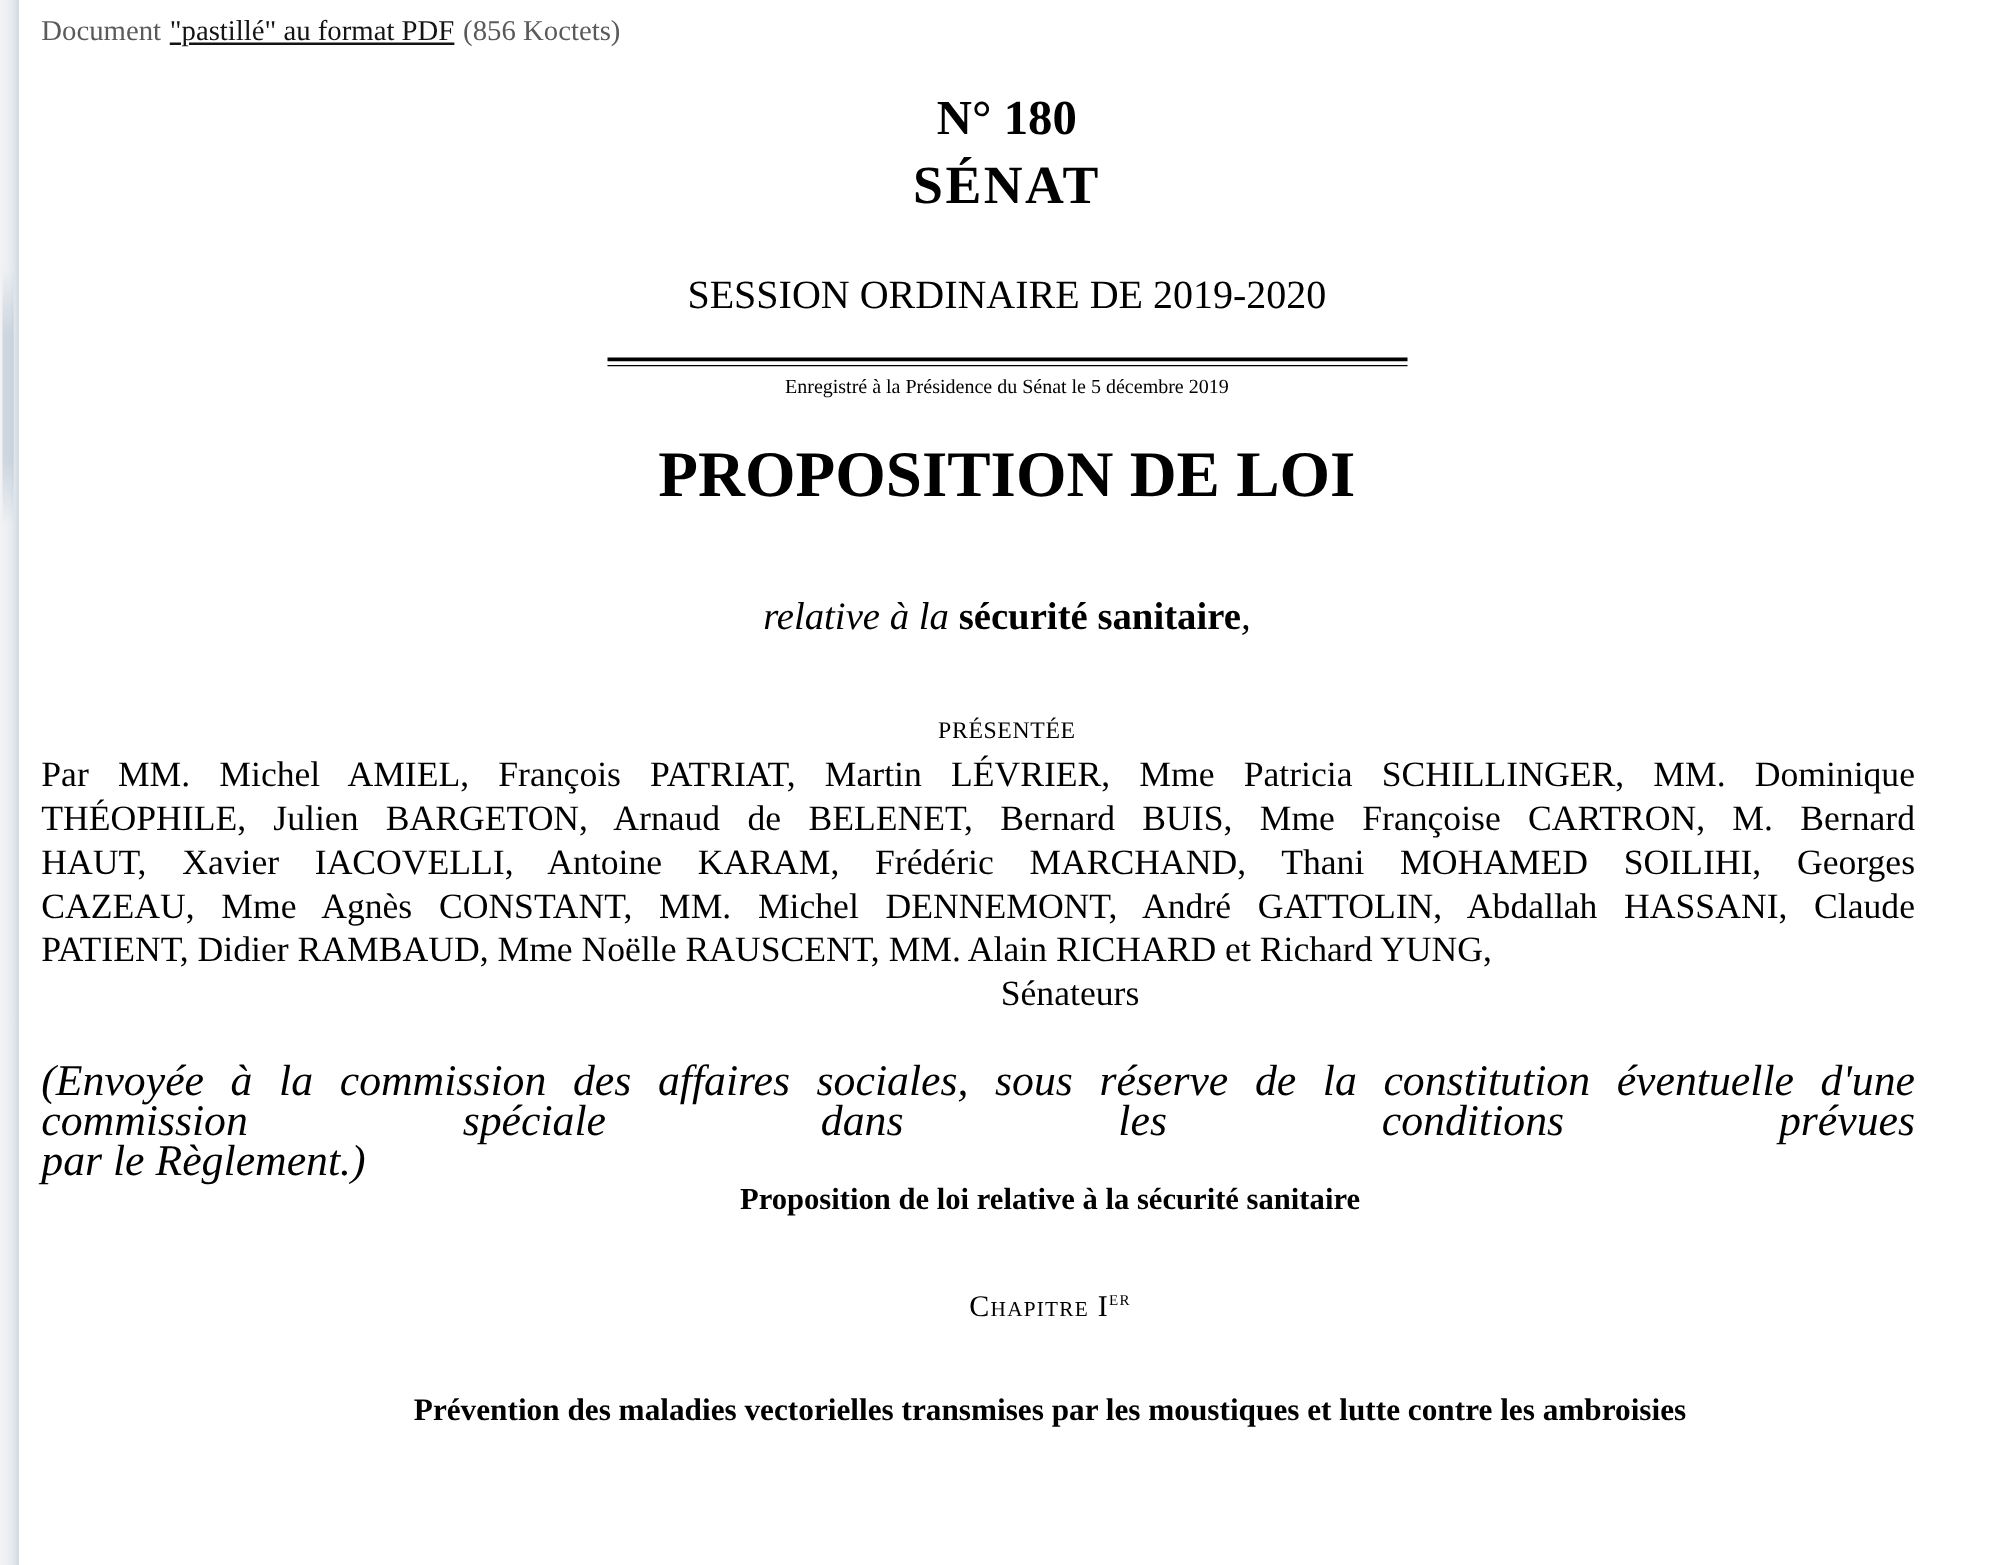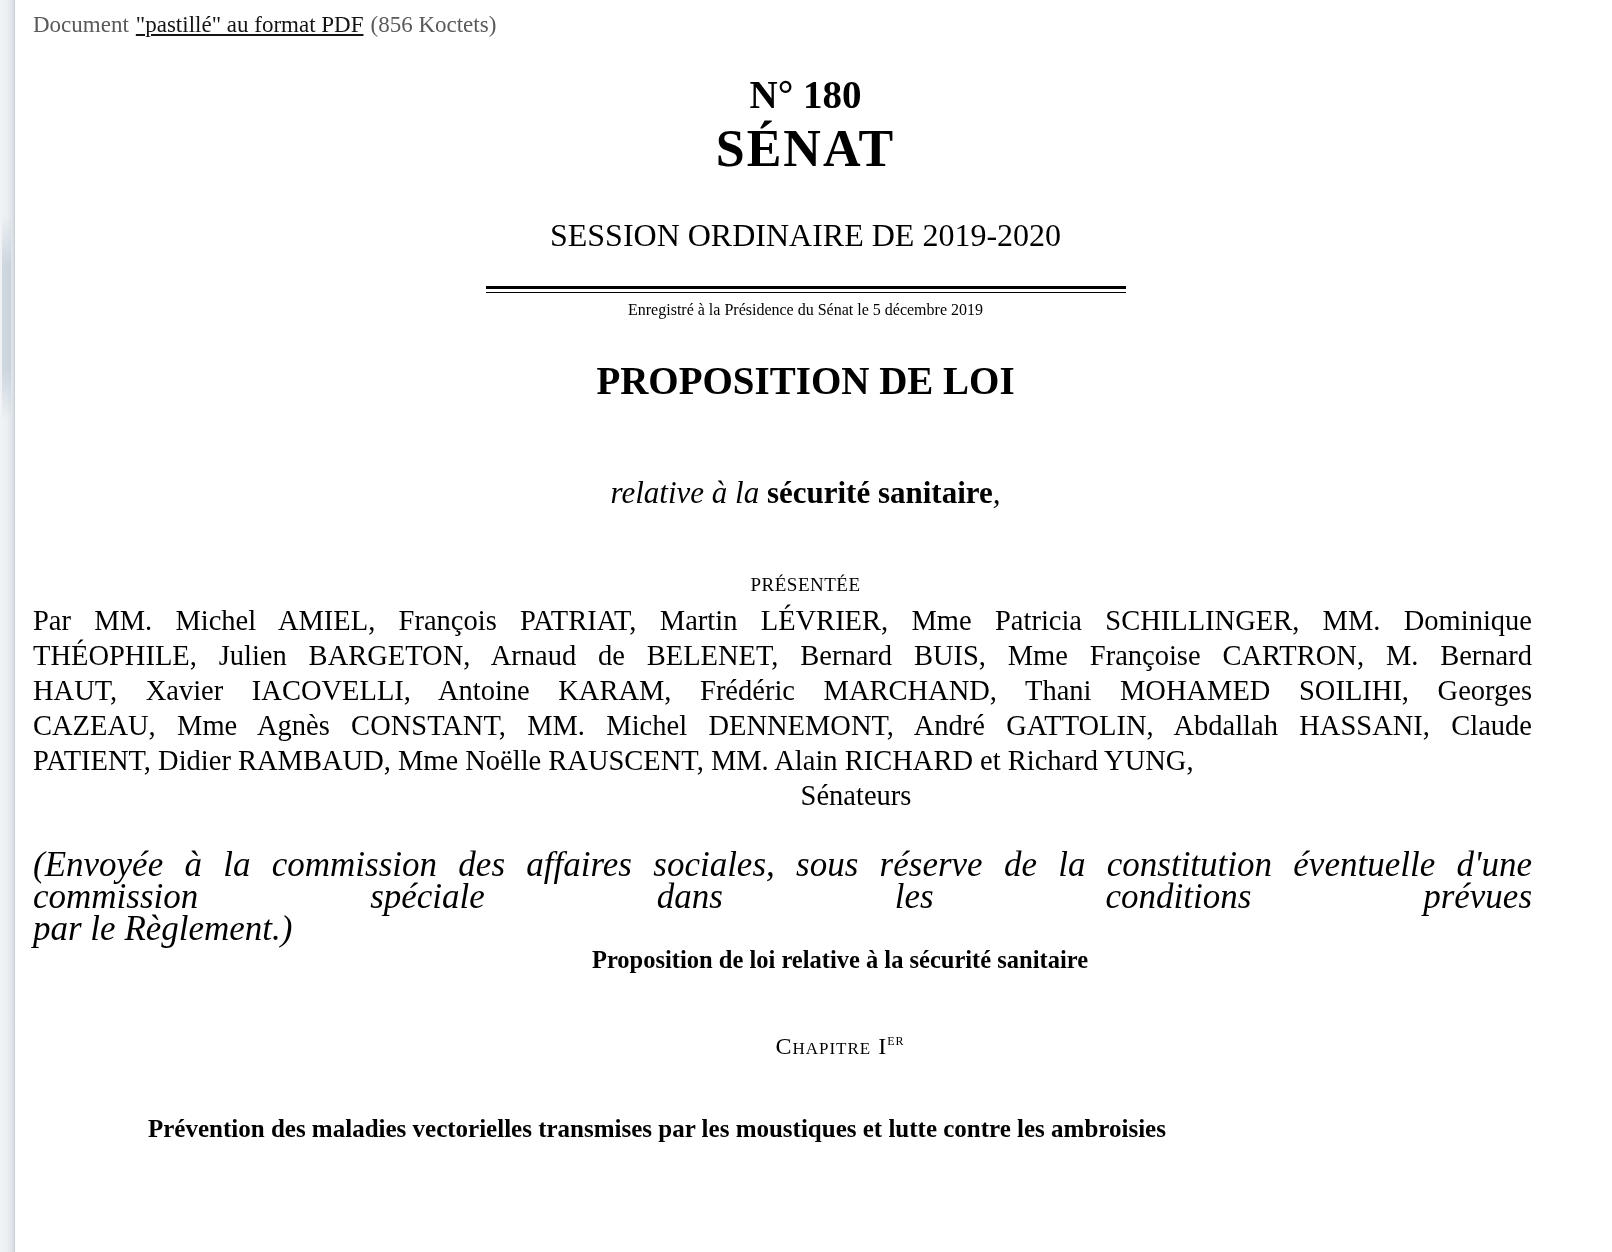--- a/index.html
+++ b/index.html
@@ -52,21 +52,21 @@
   
   .head-group { padding-left: 46px; text-align: center; }
   .doc-number {
     margin-top: 34px;
     font-size: 39px;
     font-weight: bold;
     line-height: 46px;
   }
   .institution {
     margin: 0;
-    font-size: 52px;
+    font-size: 43px;
     font-weight: bold;
     letter-spacing: 2px;
     line-height: 62px;
   }
   .session {
     margin-top: 40px;
     font-size: 32px;
     line-height: 30px;
   }
   .double-rule {
@@ -76,21 +76,21 @@
     border-top: 3px solid #000;
     border-bottom: 1.5px solid #000;
   }
   .registration {
     margin-top: 4px;
     font-size: 16px;
     line-height: 26px;
   }
   .law-heading {
     margin: 30px 0 0 0;
-    font-size: 39px;
+    font-size: 52px;
     font-weight: bold;
     line-height: 56px;
   }
   .subtitle {
     margin-top: 66px;
     font-size: 31px;
     line-height: 36px;
   }
   .subtitle .it { font-style: italic; }
   .subtitle .b  { font-weight: bold; }
@@ -143,21 +143,21 @@
     text-transform: uppercase;
     font-size: 12px;
     vertical-align: super;
     line-height: 0;
   }
   .chapter-title {
     margin-top: 54px;
     font-size: 25px;
     font-weight: bold;
     line-height: 29px;
-    text-align: left;
+    text-align: center;
     padding-left: 115px;
   }
 </style>
 </head>
 <body>
 
 <div class="scroll-strip">
   <div class="scroll-thumb"></div>
 </div>
 

